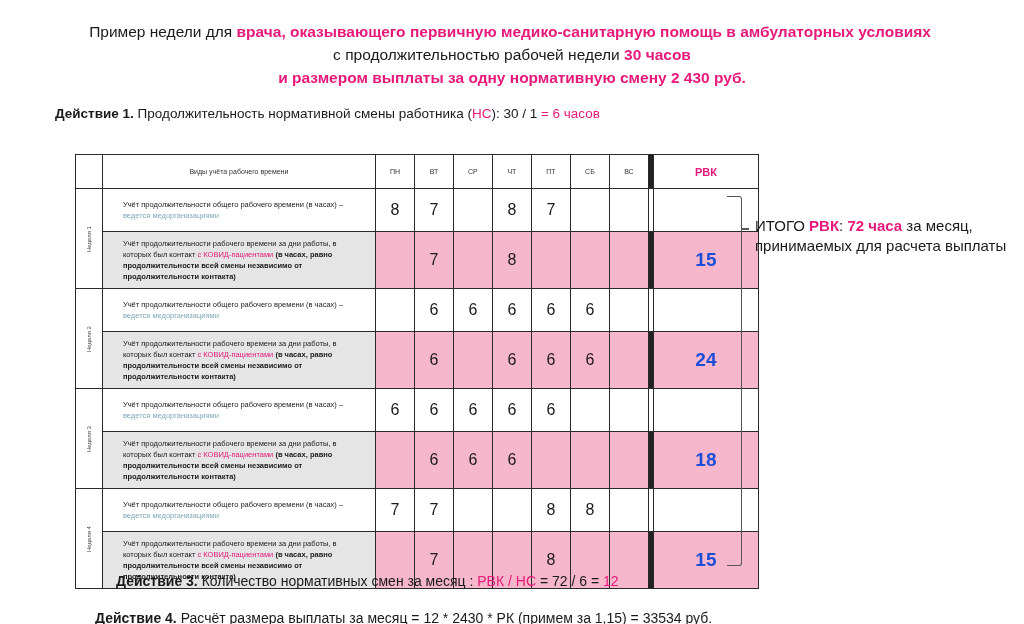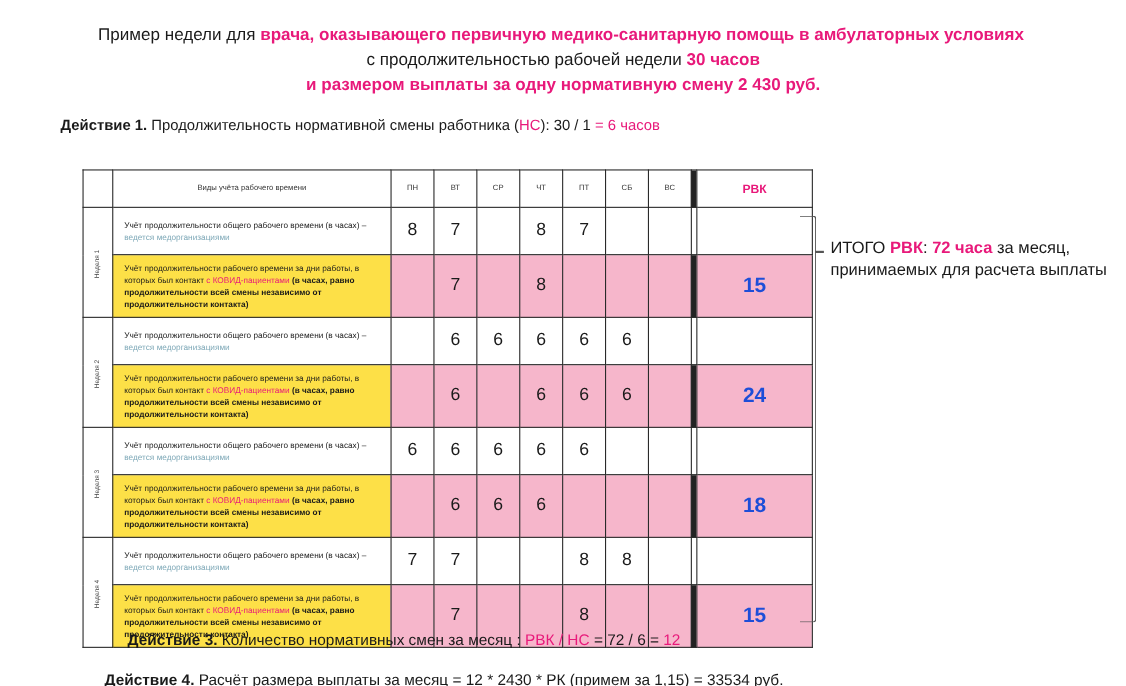--- a/index.html
+++ b/index.html
@@ -28,29 +28,29 @@
     border-collapse: collapse; table-layout: fixed;
     font-size: 8px;
   }
   table.grid td {
     border: 1.3px solid #2a2a2a; padding: 0; text-align: center; vertical-align: middle;
   }
   td.wk { width: 22px; }
   td.wk span {
     display: inline-block; transform: rotate(-90deg); white-space: nowrap; font-size: 6px; color: #444;
   }
-  td.desc { width: 232px; text-align: left !important; padding: 2px 10px !important; font-size: 7.5px; line-height: 11px; }
+  td.desc { width: 232px; text-align: left !important; padding: 2px 20px !important; font-size: 7.5px; line-height: 11px; }
   td.day { width: 38px; font-size: 16px; }
   td.hdr { font-size: 7px; color: #333; height: 29px; }
   td.div { width: 4px; background: #222; border-color: #222; }
   td.rvk { width: 104px; font-size: 19px; font-weight: bold; color: #1d4ed8; }
   td.rvk.hdr { font-size: 11px; color: #e8197a; }
   tr.gen td { height: 38px; background: #ffffff; }
   tr.cov td { height: 52px; background: #f6b6cb; }
-  tr.cov td.desc, tr.cov td.wk { background: #fde047; }
+  tr.cov td.desc, tr.cov td.wk { background: #e5e5e5; }
   tr.cov td.div { background: #222; }
   .cov-val { font-size: 14px; }
 
   .brace {
     position: absolute; left: 727px; top: 196px; width: 14px; height: 368px;
     border-top: 1.5px solid #555; border-right: 1.5px solid #555; border-bottom: 1.5px solid #555;
     border-radius: 0 3px 3px 0;
   }
   .brace-tick { position: absolute; left: 741px; top: 228px; width: 8px; height: 1.5px; background: #555; }
   .total { position: absolute; left: 755px; top: 216px; font-size: 15px; line-height: 20px; width: 260px; }

